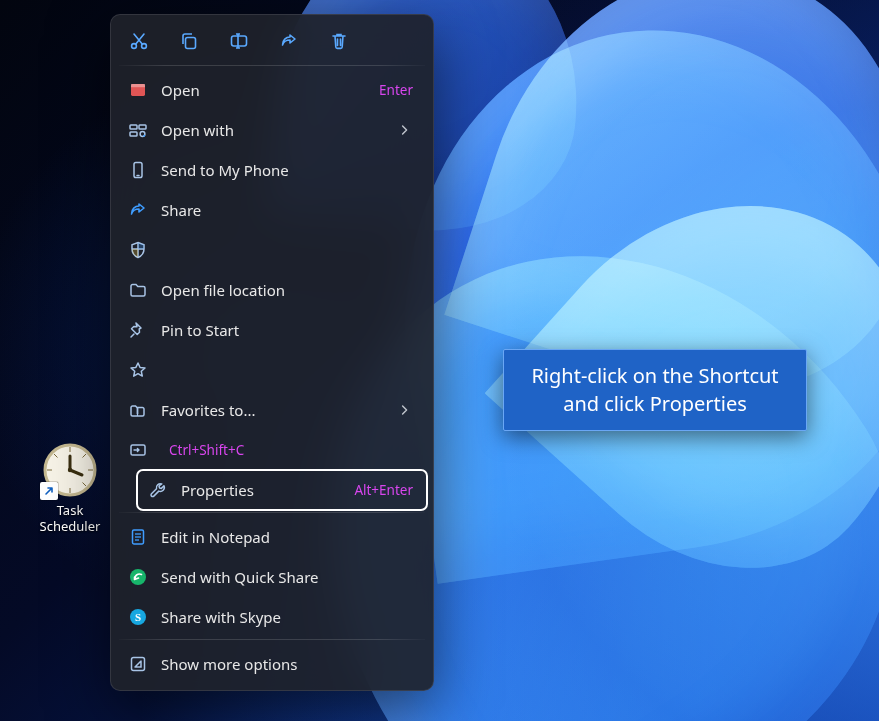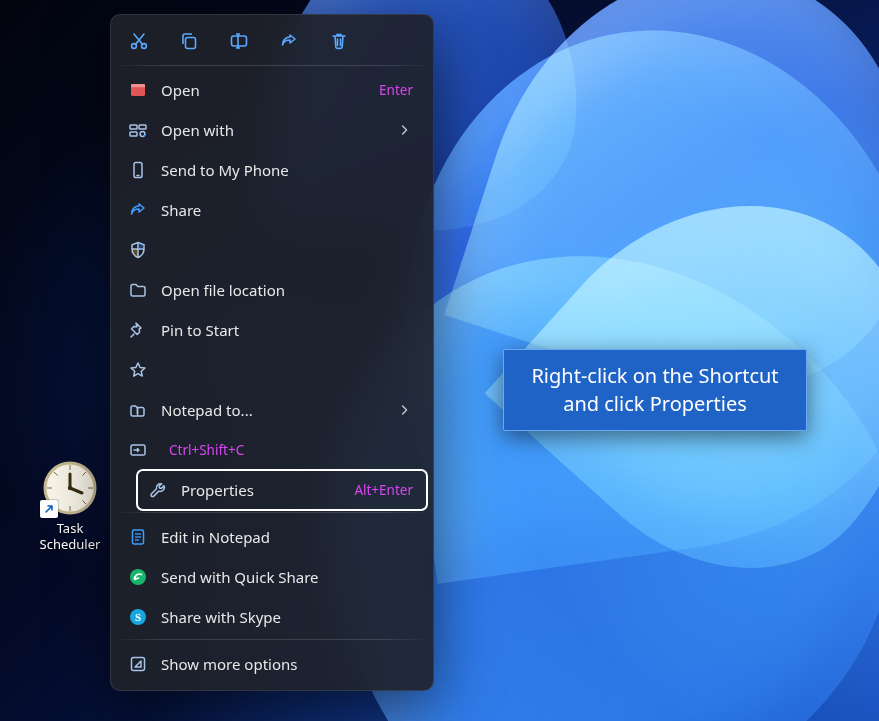--- a/index.html
+++ b/index.html
@@ -36,21 +36,21 @@
     background: linear-gradient(135deg, #2b6dff 0%, #1a4ae0 50%, #0a2590 100%);
     box-shadow: inset -20px -30px 60px rgba(0,0,40,0.4), inset 20px 30px 60px rgba(180,210,255,0.25);
     opacity: 0.95;
     mix-blend-mode: screen;
   }
 
   
   .shortcut {
     position: absolute;
     left: 27px;
-    top: 460px;
+    top: 442px;
     width: 86px;
     text-align: center;
     color: #fff;
     font-size: 13px;
     line-height: 16px;
     text-shadow: 0 1px 2px rgba(0,0,0,0.9);
   }
   .shortcut .ico {
     width: 56px;
     height: 56px;
@@ -323,21 +323,21 @@
               <use href="#i-star-icon"></use>
             </svg>
           </span>
         </div>
         <div class="item">
           <span class="ic">
             <svg width="20" height="20" viewBox="0 0 20 20">
               <use href="#i-archive-icon"></use>
             </svg>
           </span>
-          <span class="label">Notepad to...</span>
+          <span class="label">Favorites to...</span>
           <span class="chev">
             <svg width="16" height="16" viewBox="0 0 20 20">
               <use href="#i-chevron"></use>
             </svg>
           </span>
         </div>
         <div class="item">
           <span class="ic">
             <svg width="20" height="20" viewBox="0 0 20 20">
               <use href="#i-copy-path-icon"></use>

